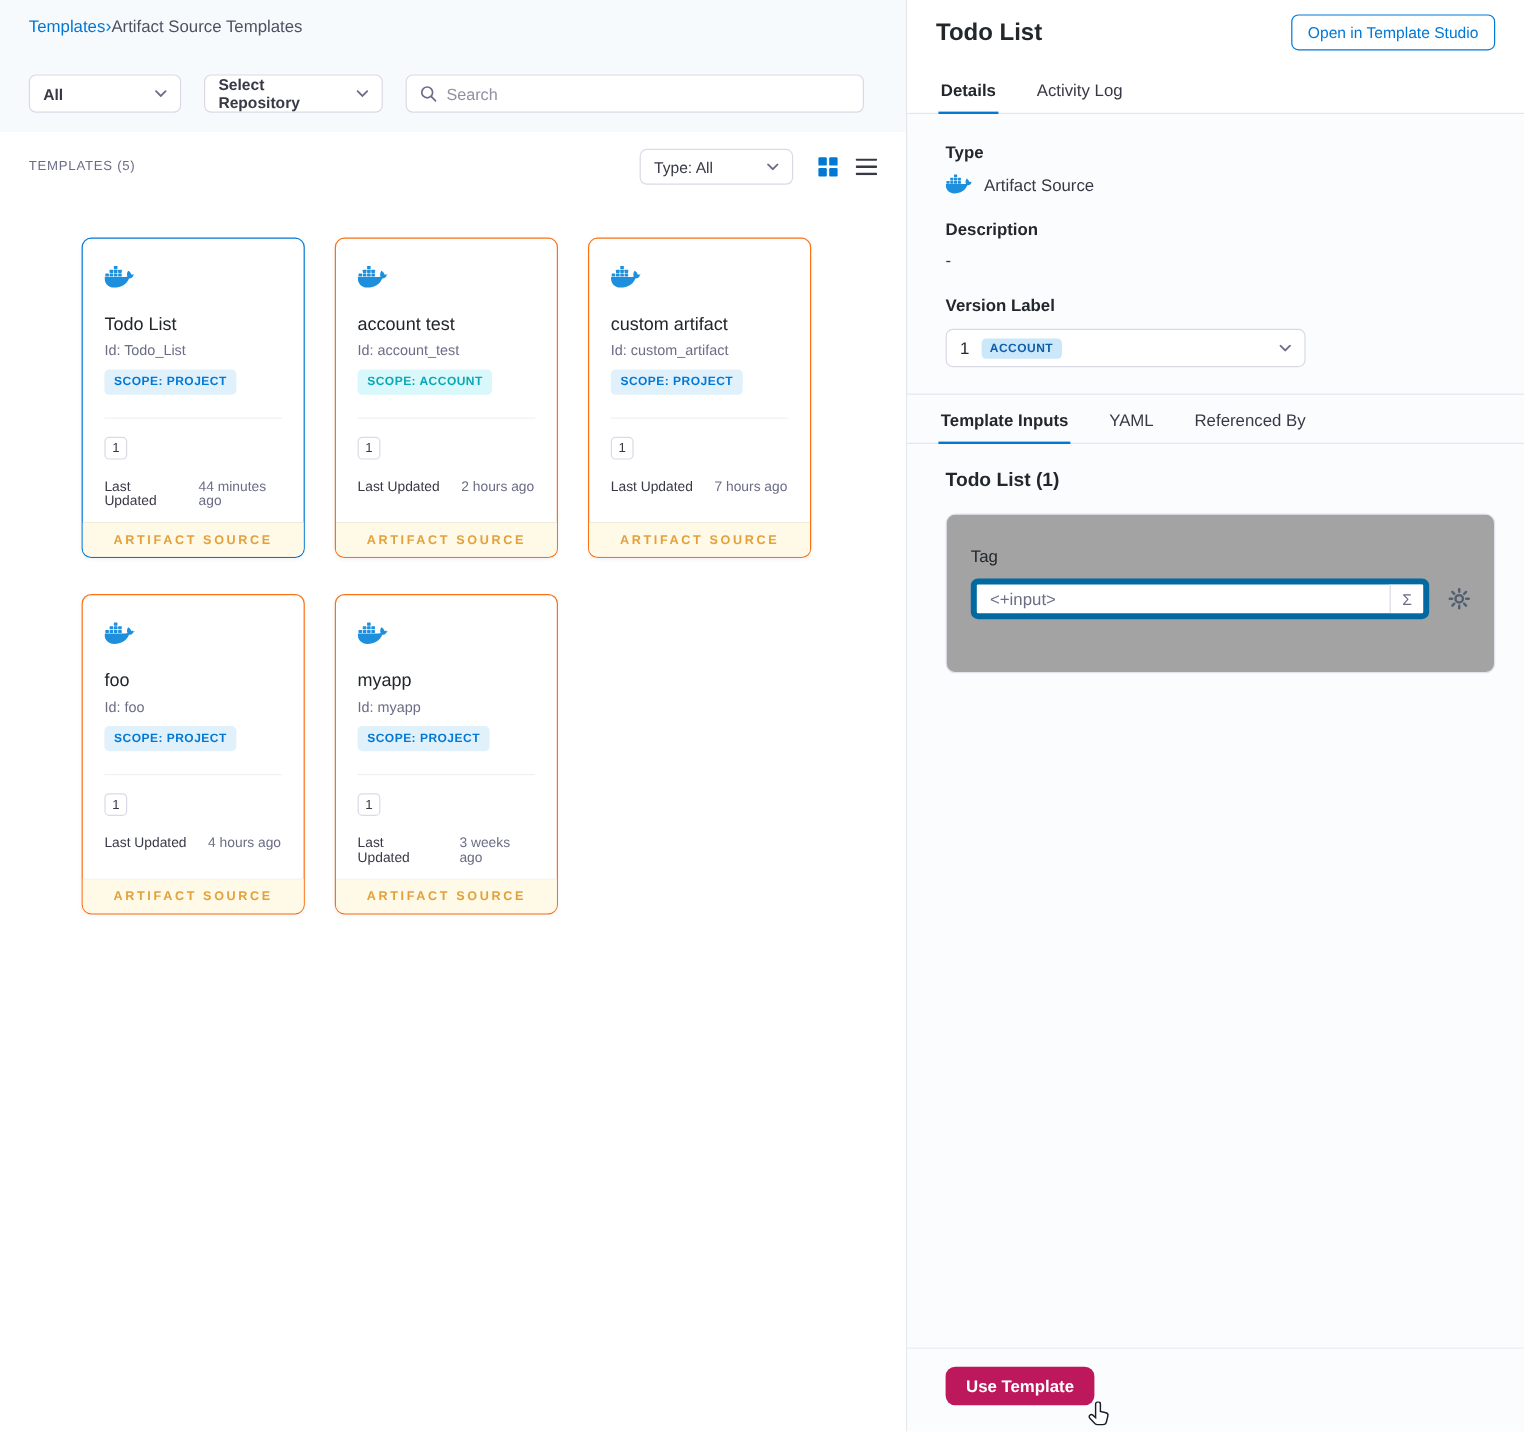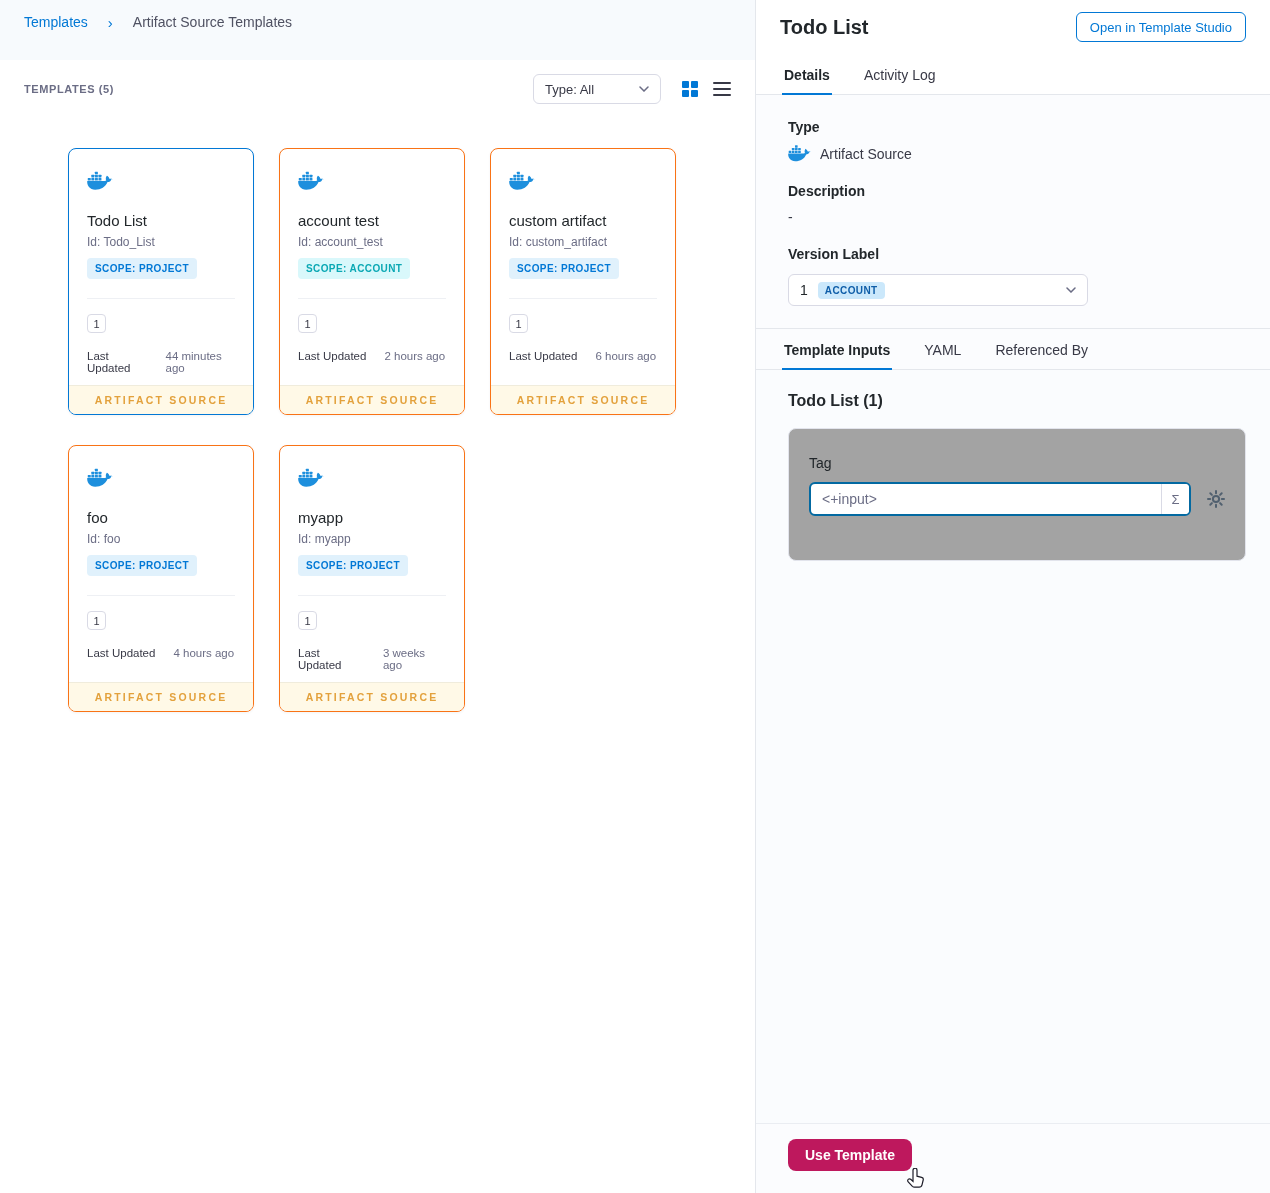--- a/index.html
+++ b/index.html
@@ -3,35 +3,35 @@
 <meta charset="utf-8">
 <style>
   *{box-sizing:border-box;margin:0;padding:0}
   html,body{width:1270px;height:1193px}
   body{font-family:"Liberation Sans",sans-serif;font-size:14px;color:#22272b;background:#fff;position:relative;overflow:hidden}
   .app{display:flex;height:100%}
 
   
   .left-pane{width:755px;background:#fff;display:flex;flex-direction:column}
   .topbar{background:#f7fafd;padding:14px 24px 16px}
-  .breadcrumb{display:flex;align-items:center;gap:20px;margin-bottom:14px}
+  .breadcrumb{display:flex;align-items:center;gap:0;margin-bottom:32px}
   .bc-link{color:#0278d5;text-decoration:none;cursor:pointer;font-size:14px}
   .bc-sep{color:#0278d5;font-size:15px;line-height:1}
   .bc-current{color:#4f5162}
   .filters{display:flex;gap:19px}
   .select{display:flex;align-items:center;justify-content:space-between;gap:8px;background:#fff;border:1px solid #d9dae5;border-radius:6px;height:32px;padding:0 11px;font-size:13px;font-weight:bold;color:#383946;cursor:pointer}
   .select .chev{flex:0 0 auto;display:flex}
   .select.scope{width:127px}
   .select.repo{width:149px}
   .search-box{display:flex;align-items:center;gap:8px;border:1px solid #d9dae5;border-radius:6px;height:32px;padding:0 11px;background:#fff;width:382px}
   .search-box input{border:none;outline:none;flex:1;font-size:13.5px;color:#383946;font-family:inherit;background:transparent}
   .search-box input::placeholder{color:#8f90a2}
 
   .list-head{display:flex;align-items:center;justify-content:space-between;padding:14px 24px 0 24px}
-  .count{font-size:11px;font-weight:bold;letter-spacing:.6px;color:#6b6d85}
+  .count{font-size:11px;font-weight:normal;letter-spacing:.6px;color:#6b6d85}
   .right-controls{display:flex;align-items:center;gap:20px}
   .select.type{width:128px;height:30px;font-weight:normal;color:#383946}
   .view-btn{display:flex;align-items:center;cursor:pointer}
   .right-controls .view-btn + .view-btn{margin-left:-6px}
 
   .grid{display:flex;flex-wrap:wrap;column-gap:25px;row-gap:30px;padding:44px 0 40px 68px}
   .card{width:186px;height:267px;background:#fff;border:1px solid #f97316;border-radius:8px;position:relative;padding:22px 18px 0;box-shadow:0 1px 3px rgba(40,41,61,.05);cursor:pointer}
   .card.selected{border:1.5px solid #0278d5}
   .docker-svg{fill:#1d8fdd}
   .card-name{margin-top:18px;font-size:15px;color:#22272b}
@@ -64,41 +64,68 @@
   .version-select{margin-top:12px;width:300px;height:32px;background:#fff;border:1px solid #d9dae5;border-radius:6px;display:flex;align-items:center;padding:0 11px;gap:10px;cursor:pointer}
   .version-num{font-size:14px;color:#22272b}
   .stable-badge{background:#cbe8fb;color:#0f5ea8;font-size:10px;font-weight:bold;letter-spacing:.4px;padding:3px 7px;border-radius:4px}
   .version-select .chev{margin-left:auto;display:flex}
 
   .inputs-body{flex:1;padding:22px 24px 0 32px;background:#fafcfe}
   .inputs-title{font-size:16px;font-weight:bold;color:#22272b}
   .input-card{margin-top:18px;background:#a3a3a3;border:1px solid #e2e4ec;border-radius:8px;padding:26px 20px 44px}
   .tag-label{font-size:14px;color:#22272b}
   .tag-row{display:flex;align-items:center;gap:16px;margin-top:11px}
-  .tag-input-wrap{display:flex;width:400px;height:34px;border:2px solid #0369a1;border-radius:6px;background:#fff;overflow:hidden}
+  .tag-input-wrap{display:flex;width:400px;height:34px;border:5px solid #0369a1;border-radius:6px;background:#fff;overflow:hidden}
   .tag-input{flex:1;border:none;outline:none;padding:0 11px;font-size:14px;color:#6b6d85;font-family:inherit;background:transparent}
   .sigma-btn{width:28px;display:flex;align-items:center;justify-content:center;border-left:1px solid #d9dae5;color:#6b6d85;font-size:13px;cursor:pointer;background:#fff}
   .gear-btn{cursor:pointer;display:flex}
 
   .rp-footer{padding:15px 32px 22px;border-top:1px solid #eaedf2;background:#fbfcfe}
   .use-template-btn{background:#be185d;color:#fff;border:none;border-radius:8px;height:32px;padding:0 17px;font-size:14px;font-weight:bold;font-family:inherit;cursor:pointer}
 
   .cursor{position:absolute;left:906px;top:1168px;z-index:10;pointer-events:none}
 </style>
 </head>
 <body>
 
 <div class="app">
 
   <div class="left-pane">
     <div class="topbar">
       <div class="breadcrumb">
         <a class="bc-link">Templates</a>
         <span class="bc-sep">›</span>
         <span class="bc-current">Artifact Source Templates</span>
+      </div>
+      <div class="filters">
+        <div class="select scope">
+          <span>All</span>
+          <span class="chev">
+              <svg width="10" height="6" viewBox="0 0 10 6">
+                <path d="M1 1l4 4 4-4" stroke="#6b6d85" stroke-width="1.5" fill="none" stroke-linecap="round"></path>
+              </svg>
+            </span>
+        </div>
+        <div class="select repo">
+          <span>Select Repository</span>
+          <span class="chev">
+              <svg width="10" height="6" viewBox="0 0 10 6">
+                <path d="M1 1l4 4 4-4" stroke="#6b6d85" stroke-width="1.5" fill="none" stroke-linecap="round"></path>
+              </svg>
+            </span>
+        </div>
+        <div class="search-box">
+          <span style="display:flex">
+              <svg width="14" height="14" viewBox="0 0 14 14">
+                <circle cx="6" cy="6" r="4.5" stroke="#6b6d85" fill="none" stroke-width="1.4"></circle>
+                <path d="M9.5 9.5L13 13" stroke="#6b6d85" stroke-width="1.4" stroke-linecap="round"></path>
+              </svg>
+            </span>
+          <input placeholder="Search" style="">
+        </div>
       </div>
     </div>
 
     <div class="list-head">
       <span class="count">TEMPLATES (5)</span>
       <div class="right-controls">
         <div class="select type">
           <span>Type: All</span>
           <span class="chev">
               <svg width="10" height="6" viewBox="0 0 10 6">
@@ -189,21 +216,21 @@
               <path d="M26.6 8.1c-.7-.45-2.2-.62-3.4-.33-.16-1.1-.78-2.05-1.9-2.9l-.64-.42-.43.62c-.54.8-.8 1.92-.72 2.96.04.37.17.94.5 1.44-.33.18-1 .43-1.87.41H.3l-.04.2c-.16.94-.16 3.88 1.76 6.14C3.48 17.94 5.66 19 8.5 19c6.15 0 10.7-2.83 12.83-7.97.84.02 2.64 0 3.57-1.77.02-.04.08-.15.24-.5l.09-.18-.63-.48z"></path>
             </svg>
           </span>
     <div class="card-name">custom artifact</div>
     <div class="card-id">Id: custom_artifact</div>
     <div><span class="badge project">SCOPE: PROJECT</span></div>
     <div class="card-divider"></div>
     <span class="ver-box">1</span>
     <div class="updated">
       <span class="u1">Last Updated</span>
-      <span class="u2">6 hours ago</span>
+      <span class="u2">7 hours ago</span>
     </div>
     <div class="card-footer">ARTIFACT SOURCE</div>
   </div>
         <div class="card">
     <span style="display:inline-flex">
             <svg class="docker-svg" width="26" height="20" viewBox="0 0 27 20">
               <rect x="8.2" y="0.4" width="3.1" height="2.7" rx="0.4"></rect>
               <rect x="4.5" y="3.6" width="3.1" height="2.7" rx="0.4"></rect>
               <rect x="8.2" y="3.6" width="3.1" height="2.7" rx="0.4"></rect>
               <rect x="11.9" y="3.6" width="3.1" height="2.7" rx="0.4"></rect>

